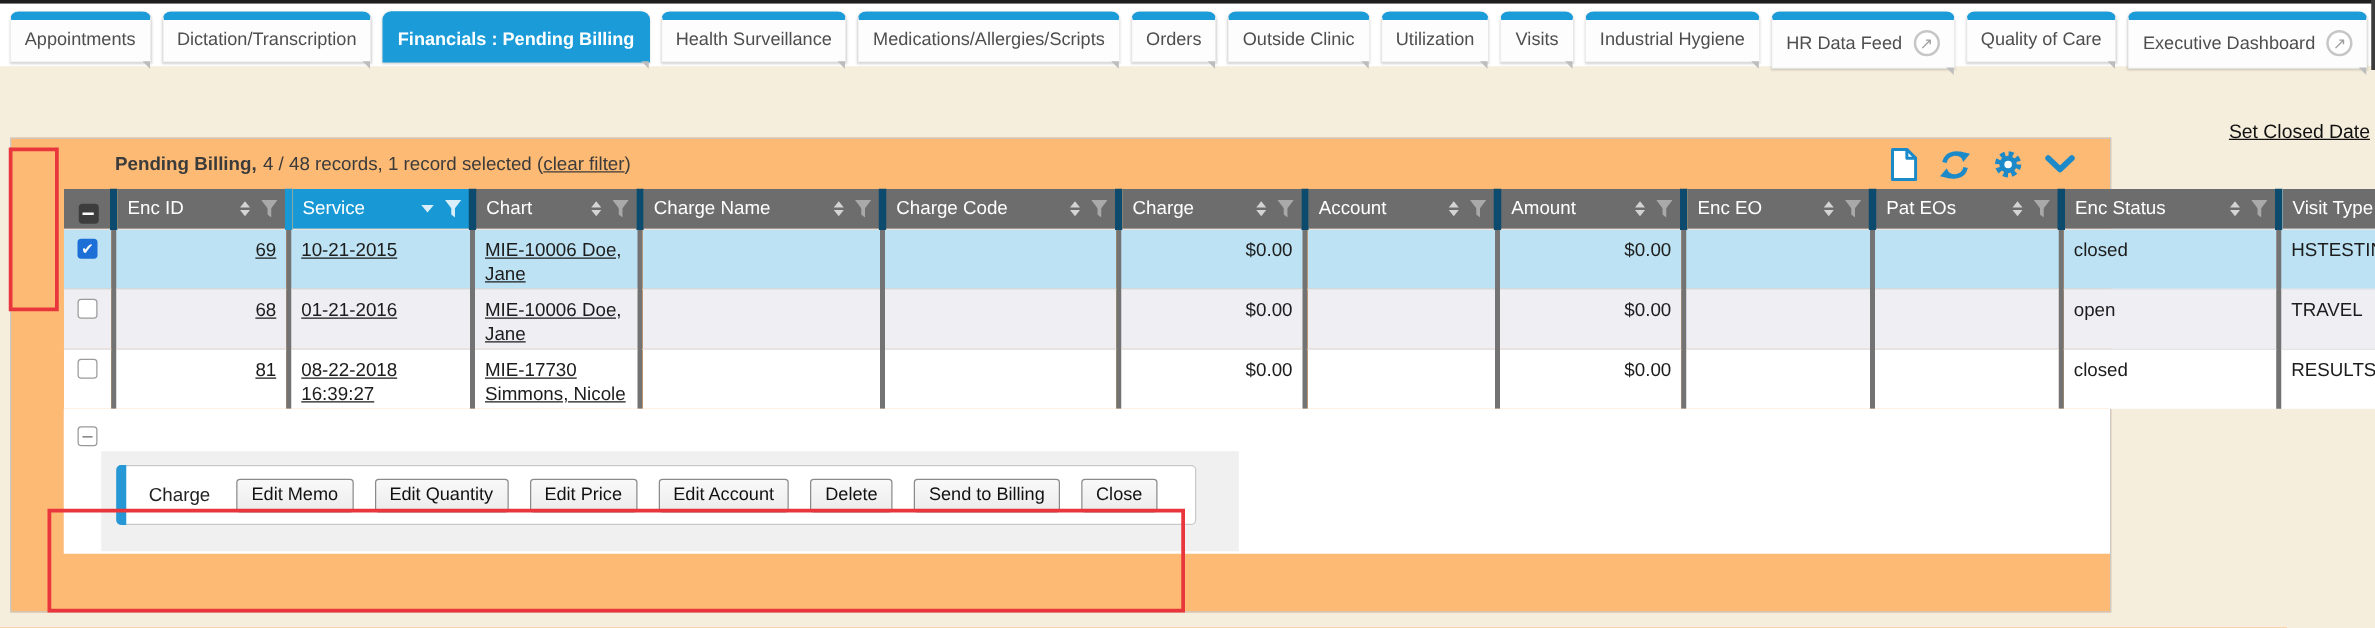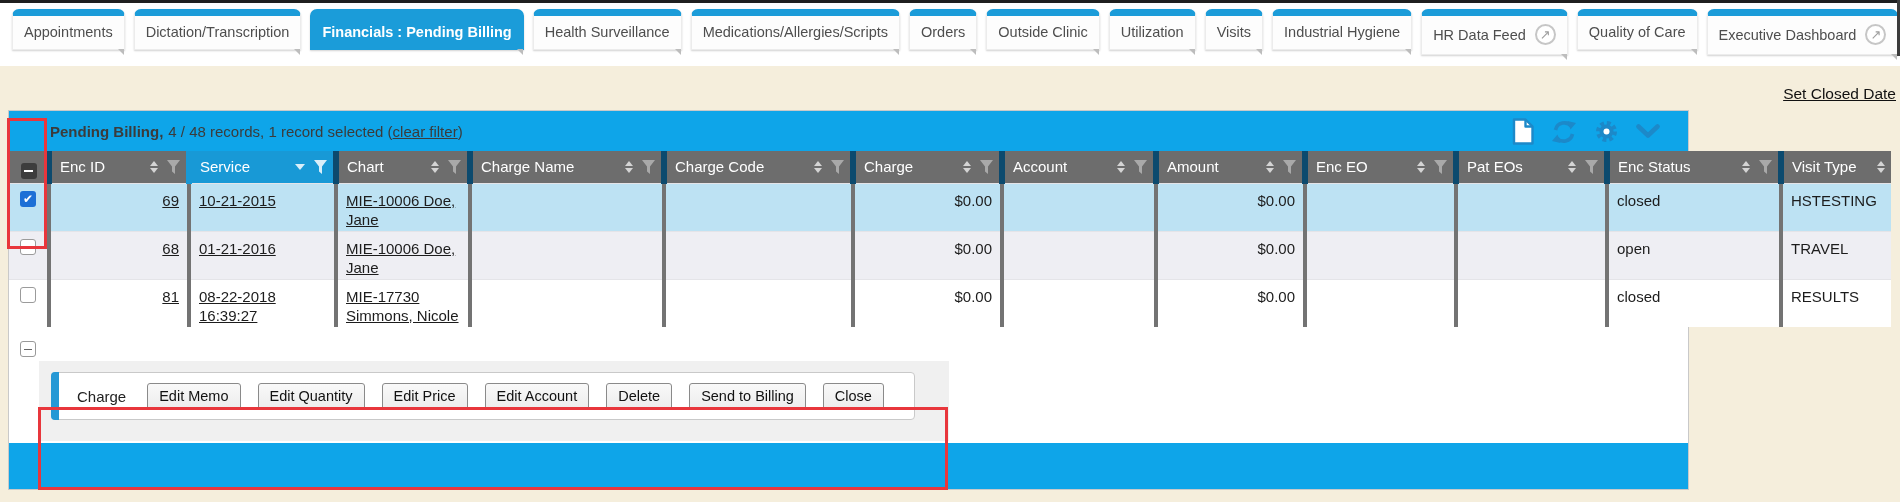--- a/index.html
+++ b/index.html
@@ -9,23 +9,23 @@
     background: #f5eedc;
     position: relative;
     color: #1c1c1c;
   }
   
   .topline { height: 3px; background: #1f1f1f; }
   .right-edge { position: absolute; top: 0; right: 0; width: 3px; height: 56px; background: #3c3c3c; z-index: 40; }
 
   
   .tabbar {
-    background: #fff; height: 63px;
+    background: #fff; height: 50px;
     display: flex; align-items: flex-start; gap: 9px;
-    padding: 6px 10px 0 12px; position: relative;
+    padding: 6px 10px 0 12px; position: relative; justify-content: center;
   }
   .tab {
     position: relative; white-space: nowrap;
     border-radius: 7px 7px 0 0;
     background: #fdfdfd;
     border: 1px solid #ececec; border-top: 7px solid #1b9cd9;
     box-shadow: 0 1px 2px rgba(0,0,0,.18);
     padding: 8px 11px 9px; font-size: 14.5px; color: #4e4e4e;
     cursor: pointer; display: flex; align-items: center;
   }
@@ -36,30 +36,30 @@
   }
   .tab.active { background: #1b9cd9; border-color: #1b9cd9; color: #fff; font-weight: bold; }
   .ext-circle {
     display: inline-block; width: 21px; height: 21px; margin-left: 9px;
     border: 2px solid #c6c6c6; border-radius: 50%;
     color: #9e9e9e; font-size: 13px; line-height: 17px; text-align: center;
     background: #fff; font-weight: normal;
   }
 
   
-  .subheader { height: 44px; position: relative; }
+  .subheader { height: 44px; position: relative; margin-top: 25px; }
   .set-closed {
     position: absolute; right: 4px; top: 19px;
     font-size: 15.5px; color: #111; text-decoration: underline; cursor: pointer;
   }
 
   
   .grid-container {
     position: absolute; left: 8px; top: 110px; width: 1681px; height: 380px;
-    background: #0ea5e9; border: 1px solid #c9c9c9;
+    background: #fdba74; border: 1px solid #c9c9c9; padding-left: 42px;
   }
   .grid-titlebar {
     height: 40px; display: flex; align-items: center;
     padding-left: 41px; font-size: 15px; color: #3b3b3b; position: relative;
   }
   .grid-titlebar b { margin-right: 5px; }
   .grid-titlebar a { color: #3b3b3b; text-decoration: underline; cursor: pointer; }
   .title-icons {
     position: absolute; right: 28px; top: 7px;
     display: flex; align-items: center; gap: 17px;

